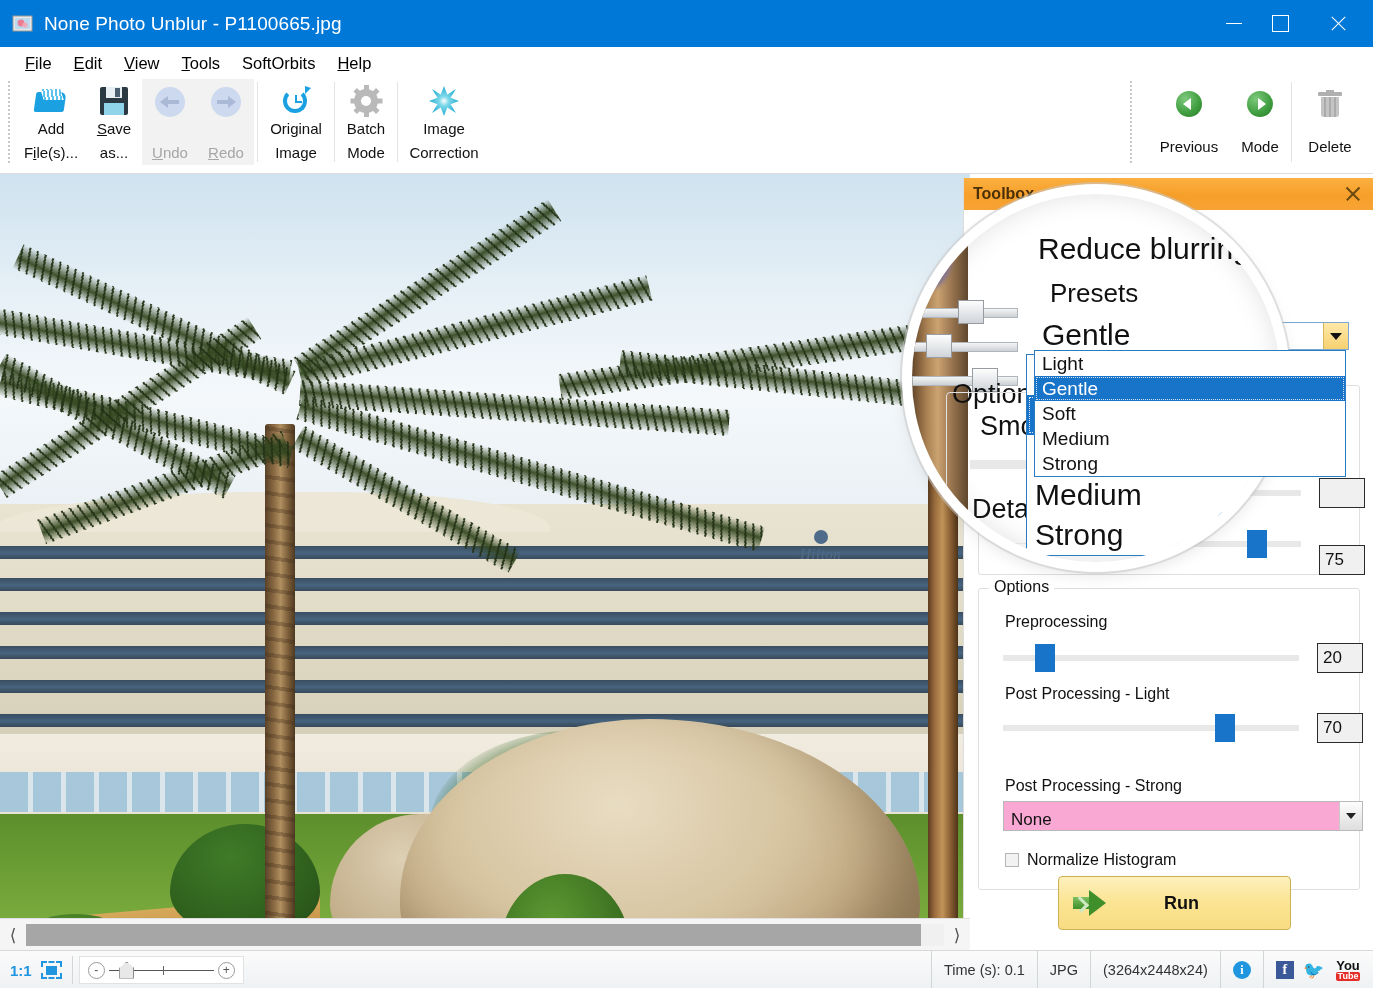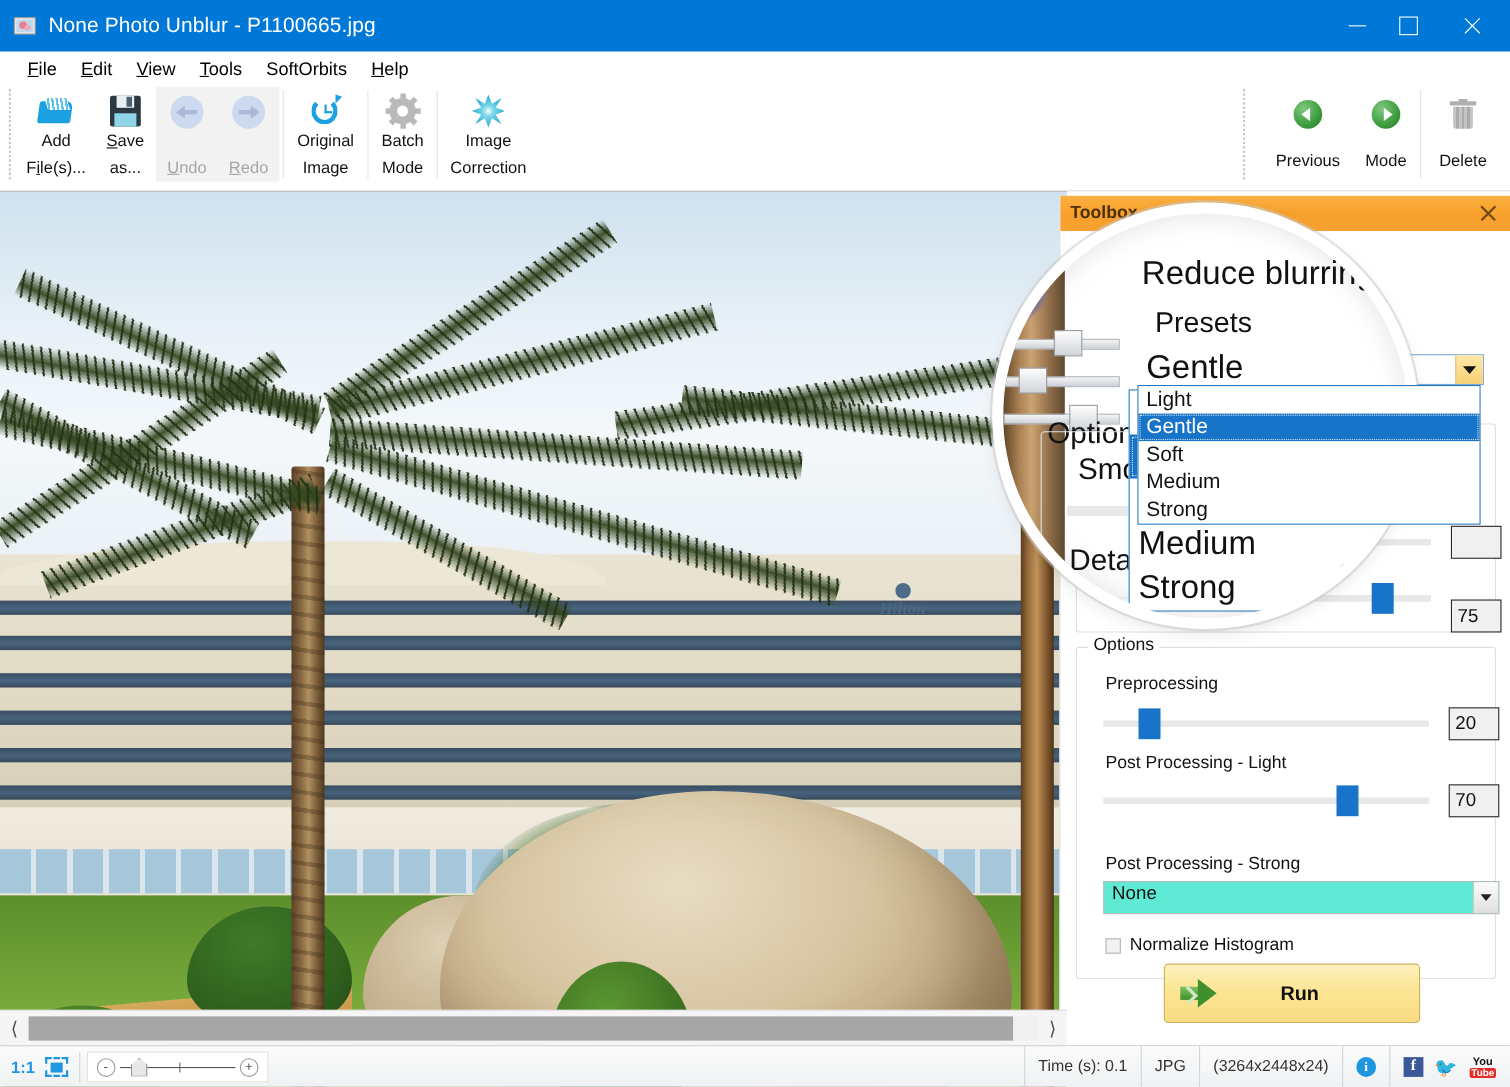--- a/index.html
+++ b/index.html
@@ -337,21 +337,21 @@
     width:18px;height:18px;border-radius:50%;background:#2196e0;color:#fff;
     font-size:12px;font-weight:bold;display:flex;align-items:center;justify-content:center;
     font-family:"Liberation Serif", serif;
   }
   .sb-fb { width:18px;height:18px;background:#3b5998;color:#fff;font-weight:bold;
     font-size:14px;display:flex;align-items:center;justify-content:center;
     font-family:"Liberation Serif", serif;}
   .sb-tw { color:#1da1f2; font-size:17px; }
   .sb-yt { width:26px; height:20px; display:flex; flex-direction:column;
     align-items:center; justify-content:center; line-height:1;}
-  .sb-yt .y1 { font-size:10px; color:#111; font-weight:bold; }
+  .sb-yt .y1 { font-size:13px; color:#111; font-weight:bold; }
   .sb-yt .y2 { font-size:9px; background:#e52d27; color:#fff; font-weight:bold;
     padding:0 2px; border-radius:2px; }
 
   
   .toolbox {
     position:absolute; left:963px; top:178px; width:410px; height:740px;
     background:#ffffff; border-left:1px solid #dcdcdc;
   }
   .tb-header {
     position:absolute; left:0; top:0; width:410px; height:32px;
@@ -432,22 +432,22 @@
   }
   .thumb {
     position:absolute; width:20px; height:28px; background:#1874c8; top:-11px;
   }
   .numbox {
     position:absolute; width:46px; height:30px; border:1px solid #2b2b2b;
     background:#f0f0f0; box-sizing:border-box; font-size:17px; color:#111;
     display:flex; align-items:center; padding-left:5px;
   }
   .combo {
-    position:absolute; height:30px; border:1px solid #b9b9b9; background:#5eead4;
-    box-sizing:border-box; display:flex; align-items:flex-start; font-size:17px; color:#111;
+    position:absolute; height:30px; border:1px solid #b9b9b9; background:#f9a8d4;
+    box-sizing:border-box; display:flex; align-items:flex-end; font-size:17px; color:#111;
   }
   .combo .v { padding-left:7px; }
   .combo .ar {
     margin-left:auto; width:22px; height:28px;
     background: linear-gradient(180deg,#fdfdfd,#dedede); border-left:1px solid #c9c9c9;
     display:flex; align-items:center; justify-content:center;
   }
   .combo .ar i {
     width:0;height:0;border-left:5px solid transparent;border-right:5px solid transparent;
     border-top:6px solid #222;

